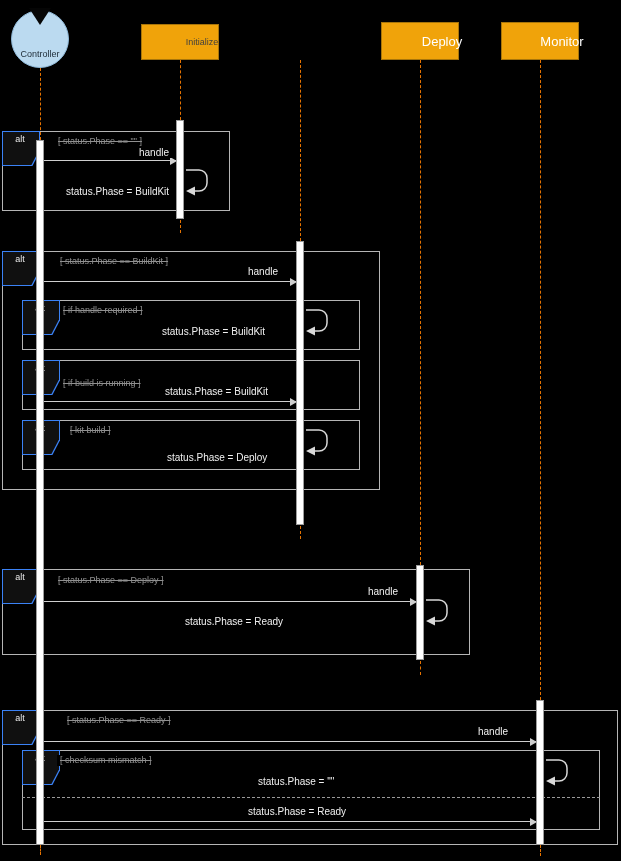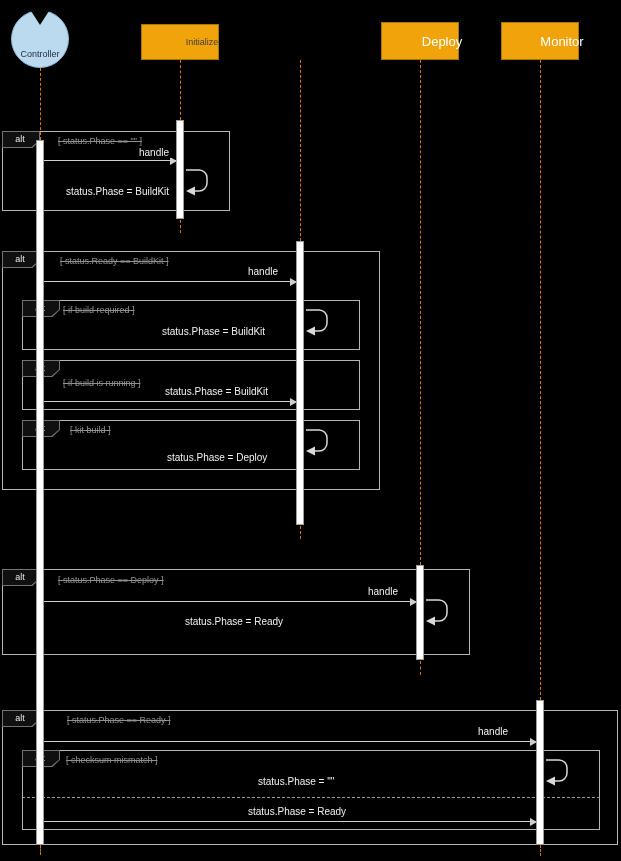--- a/index.html
+++ b/index.html
@@ -24,22 +24,22 @@
   .actor-label { font-size:9px; color:#22303c; position:relative; }
   
   .pbox {
     position:absolute; background:#F0A30A; border:1px solid #a8750a;
     display:flex; align-items:center; justify-content:center;padding-left:44px;
   }
   .plabel { font-size:13px; color:#ffffff; }
   .plabel-sm { font-size:9px; color:#3f3f3f; }
   
   .frag { position:absolute; border:1px solid #b5b5b5; background:transparent; }
-  .frag-tag { position:absolute; top:-1px; left:-1px; width:38px; height:17px;
-    background:#737373; clip-path:polygon(0 0,100% 0,100% 58%,80% 100%,0 100%); }
+  .frag-tag { position:absolute; top:-1px; left:-1px; width:38px; height:35px;
+    background:#3b82f6; clip-path:polygon(0 0,100% 0,100% 58%,80% 100%,0 100%); }
   .frag-tag-inner { position:absolute; inset:1px; background:#101010;
     clip-path:polygon(0 0,100% 0,100% 56%,79% 100%,0 100%); }
   .frag-tag-text { position:absolute; top:0; left:0; width:36px; height:16px;
     color:#e9e9e9; font-size:9px; display:flex; align-items:center; justify-content:center; }
   
   .guard { position:absolute; font-size:9px; line-height:11px; color:#909090;
     background:#000; padding:0 3px; white-space:nowrap; text-decoration:line-through; }
   .msg { position:absolute; font-size:10px; line-height:11px; color:#f0f0f0;
     background:#000; padding:0 3px; white-space:nowrap; }
   
@@ -158,27 +158,27 @@
   <svg class="loop" style="left:425px;top:594px" width="28" height="34" viewBox="0 0 28 34">
     <path d="M1 6 H14 A8 8 0 0 1 22 14 V19 A8 8 0 0 1 14 27 H10" fill="none" stroke="#d8d8d8" stroke-width="1.5"></path>
     <polygon points="10,22.5 1,27 10,31.5" fill="#d8d8d8"></polygon>
   </svg>
   <svg class="loop" style="left:545px;top:754px" width="28" height="34" viewBox="0 0 28 34">
     <path d="M1 6 H14 A8 8 0 0 1 22 14 V19 A8 8 0 0 1 14 27 H10" fill="none" stroke="#d8d8d8" stroke-width="1.5"></path>
     <polygon points="10,22.5 1,27 10,31.5" fill="#d8d8d8"></polygon>
   </svg>
 
   <span class="guard" style="left:55px;top:136px">[ status.Phase == "" ]</span>
-  <span class="guard" style="left:57px;top:256px">[ status.Ready == BuildKit ]</span>
-  <span class="guard" style="left:60px;top:305px">[ if build required ]</span>
+  <span class="guard" style="left:57px;top:256px">[ status.Phase == BuildKit ]</span>
+  <span class="guard" style="left:60px;top:305px">[ if handle required ]</span>
   <span class="guard" style="left:60px;top:378px">[ if build is running ]</span>
   <span class="guard" style="left:67px;top:425px">[ kit build ]</span>
   <span class="guard" style="left:55px;top:575px">[ status.Phase == Deploy ]</span>
   <span class="guard" style="left:64px;top:715px">[ status.Phase == Ready ]</span>
-  <span class="guard" style="left:63px;top:755px">[ checksum mismatch ]</span>
+  <span class="guard" style="left:57px;top:755px">[ checksum mismatch ]</span>
 
   <span class="msg" style="left:136px;top:147px">handle</span>
   <span class="msg" style="left:63px;top:186px">status.Phase = BuildKit</span>
   <span class="msg" style="left:245px;top:266px">handle</span>
   <span class="msg" style="left:159px;top:326px">status.Phase = BuildKit</span>
   <span class="msg" style="left:162px;top:386px">status.Phase = BuildKit</span>
   <span class="msg" style="left:164px;top:452px">status.Phase = Deploy</span>
   <span class="msg" style="left:365px;top:586px">handle</span>
   <span class="msg" style="left:182px;top:616px">status.Phase = Ready</span>
   <span class="msg" style="left:475px;top:726px">handle</span>

